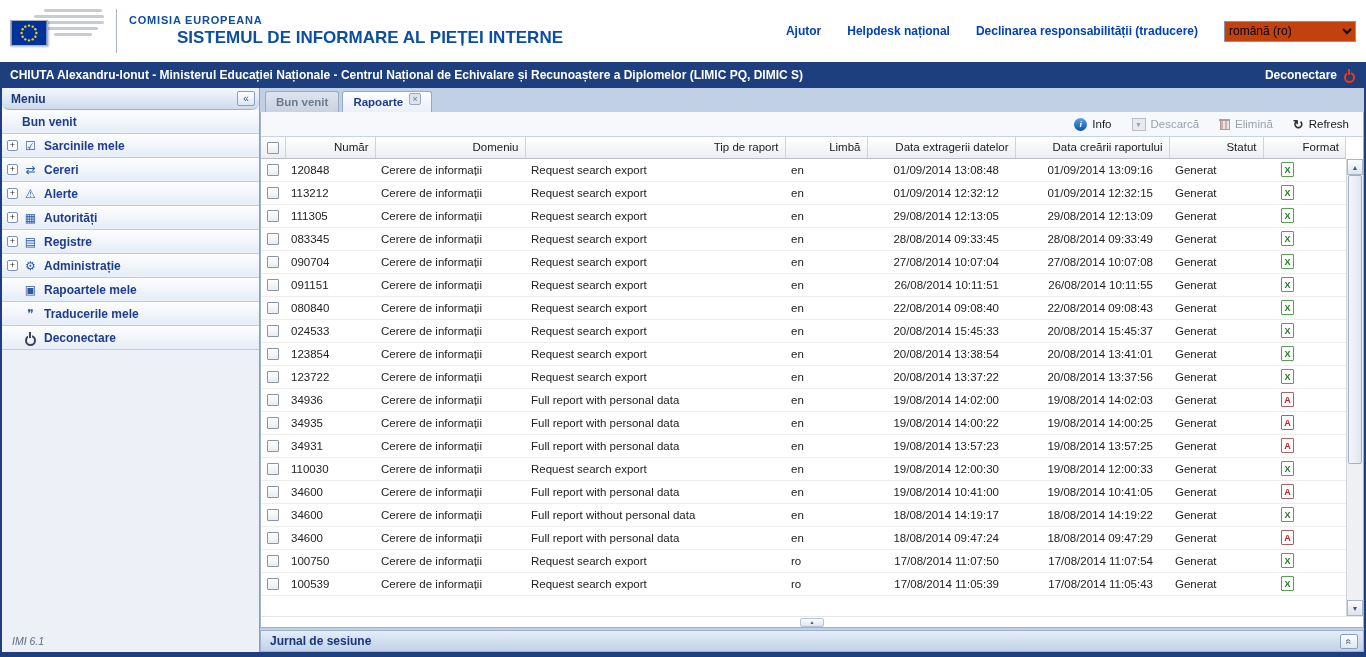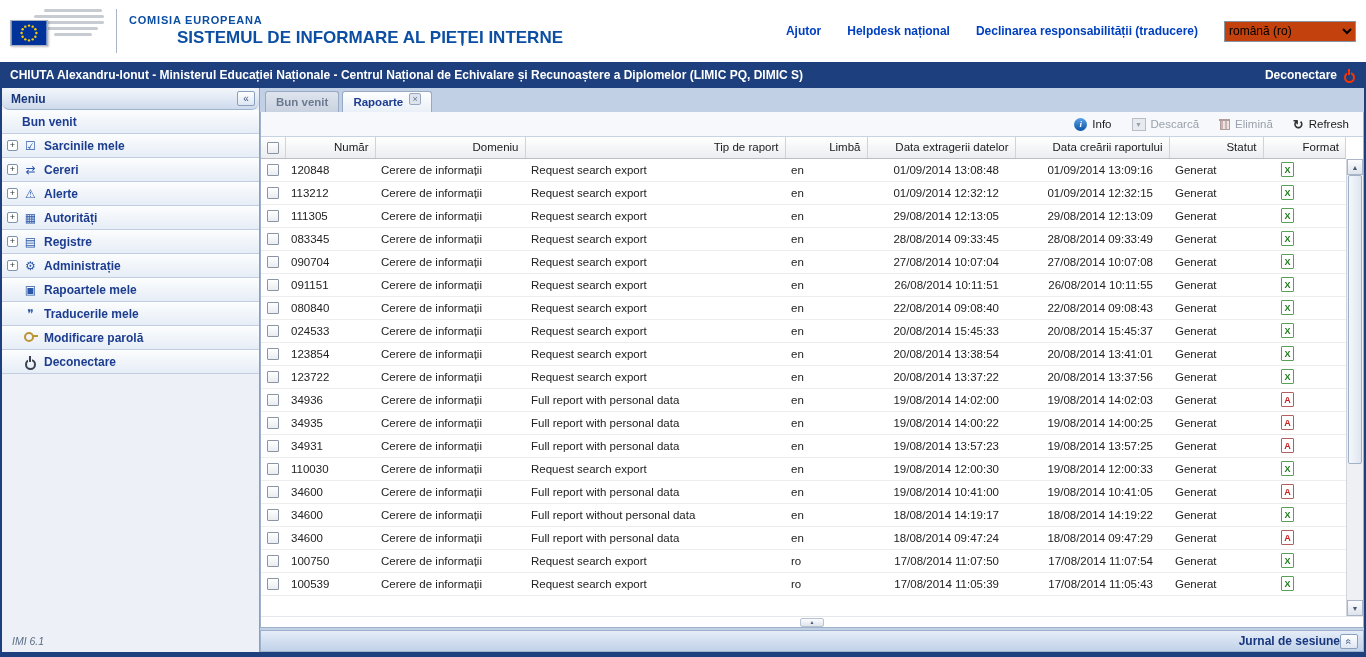--- a/index.html
+++ b/index.html
@@ -88,21 +88,21 @@
   .fmt-pdf { color:var(--pdf_red,#c62020); border:1px solid #b06060; }
 
   .vscroll { width:17px; flex:0 0 auto; margin-top:22px; background:#eef0f4; border-left:1px solid #d0d5dd; display:flex; flex-direction:column; }
   .sbtn { height:16px; background:linear-gradient(#fbfcfe,#dfe4ec); border:1px solid #aab6c8; color:#4a5b78; font-size:7px; display:flex; align-items:center; justify-content:center; cursor:pointer; }
   .strack { flex:1; position:relative; }
   .sthumb { position:absolute; top:0; left:1px; right:1px; height:68%; background:linear-gradient(90deg,#f4f7fb,#dfe6f0); border:1px solid #9fb0c8; border-radius:2px; cursor:pointer; }
 
   .mini-row { height:11px; flex:0 0 auto; background:#fff; border-top:1px solid #e4e7ec; display:flex; justify-content:center; align-items:center; }
   .mini-btn { width:24px; height:9px; border:1px solid #b9c2d0; border-radius:2px; background:linear-gradient(#fbfcfe,#dfe4ec); color:#4a5b78; font-size:5px; line-height:7px; text-align:center; cursor:pointer; }
 
-  .session-bar { height:22px; flex:0 0 auto; margin-top:2px; background:linear-gradient(#e5edf8,#c0d1e8); border:1px solid #9fb2cc; display:flex; align-items:center; justify-content:flex-end; padding:0 5px 0 9px; }
+  .session-bar { height:22px; flex:0 0 auto; margin-top:2px; background:linear-gradient(#e5edf8,#c0d1e8); border:1px solid #9fb2cc; display:flex; align-items:center; justify-content:space-between; padding:0 5px 0 9px; }
   .session-title { font-size:12px; font-weight:bold; color:#17367e; }
   .rot-up { display:inline-block; transform:rotate(90deg); }
 </style>
 </head>
 <body>
 
 <div class="page">
 
   <header class="top-header">
     <div class="logo-wrap">
@@ -201,25 +201,20 @@
             <span class="sicon">▣</span>
             <span class="slabel">Rapoartele mele</span>
           </div>
           <div class="side-item">
             <span class="plus-box hid">+</span>
             <span class="sicon">❞</span>
             <span class="slabel">Traducerile mele</span>
           </div>
           <div class="side-item">
             <span class="plus-box hid">+</span>
-            <span class="sicon"><span class="key-glyph"></span></span>
-            <span class="slabel">Modificare parolă</span>
-          </div>
-          <div class="side-item">
-            <span class="plus-box hid">+</span>
             <span class="sicon"><span class="power-glyph pw-dark"></span></span>
             <span class="slabel">Deconectare</span>
           </div>
         </div>
       <div class="version">IMI 6.1</div>
     </aside>
 
     <section class="content">
       <div class="tabstrip">
         <div class="tab inactive">

